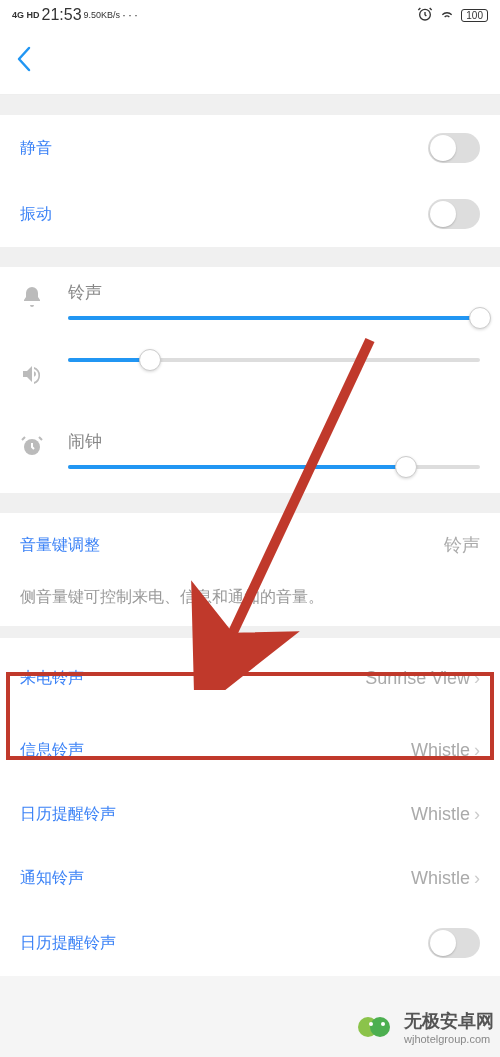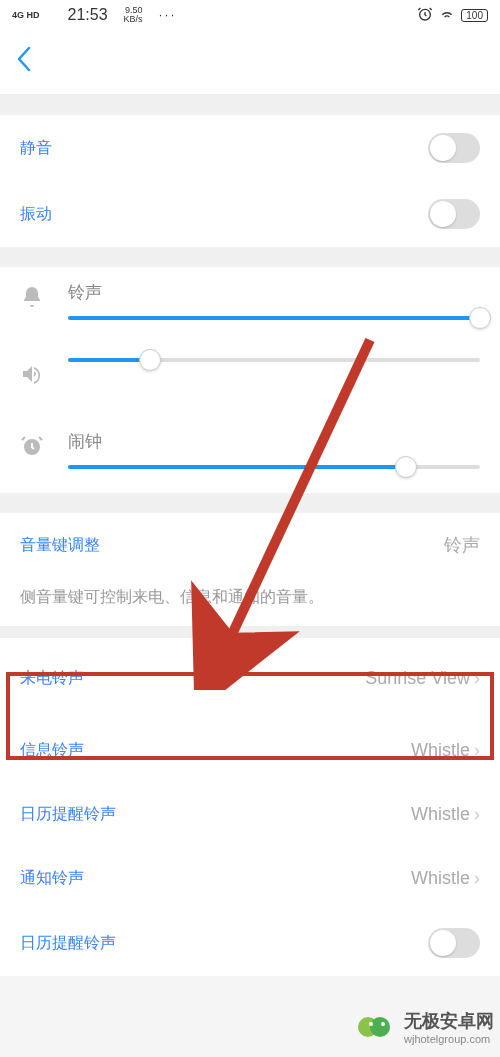--- a/index.html
+++ b/index.html
@@ -14,24 +14,24 @@
     }
     .status-bar {
       height: 30px;
       background: #fff;
       display: flex;
       align-items: center;
       padding: 0 12px;
       font-size: 12px;
       justify-content: space-between;
     }
-    .status-left { display: flex; align-items: center; gap: 16px; text-align: right; }
+    .status-left { display: flex; align-items: center; gap: 2px; }
     .status-right { display: flex; align-items: center; gap: 6px; }
     .signal-text { font-size: 9px; font-weight: 600; }
-    .time { font-size: 16px; font-weight: 500; margin-left: 12px; }
+    .time { font-size: 16px; font-weight: 500; }
     .kbs { font-size: 9px; line-height: 1; }
     .dots { letter-spacing: 2px; }
     .battery { border: 1px solid #333; border-radius: 3px; padding: 0 4px; font-size: 10px; text-align: right; }
     .header {
       height: 65px;
       background: #fff;
       display: flex;
       align-items: center;
       position: relative;
       border-bottom: 1px solid #eee;
@@ -154,21 +154,21 @@
     .wm-cn { font-size: 18px; font-weight: 600; color: #555; }
     .wm-en { font-size: 11px; color: #888; }
   </style>
 </head>
 <body>
 
 <div class="status-bar">
   <div class="status-left">
     <span class="signal-text">4G HD</span>
     <span class="time">21:53</span>
-    <span style="display:flex;flex-direction:column;line-height:1;">
+    <span style="display:flex;flex-direction:row;line-height:1;">
       <span class="kbs">9.50</span>
       <span class="kbs">KB/s</span>
     </span>
     <span class="dots">···</span>
   </div>
   <div class="status-right">
     <span>
       <svg width="16" height="16" viewBox="0 0 24 24" fill="none" stroke="#333" stroke-width="2">
           <circle cx="12" cy="13" r="8"></circle>
           <path d="M12 9v4l2 2M5 3L2 6M22 6l-3-3"></path>

